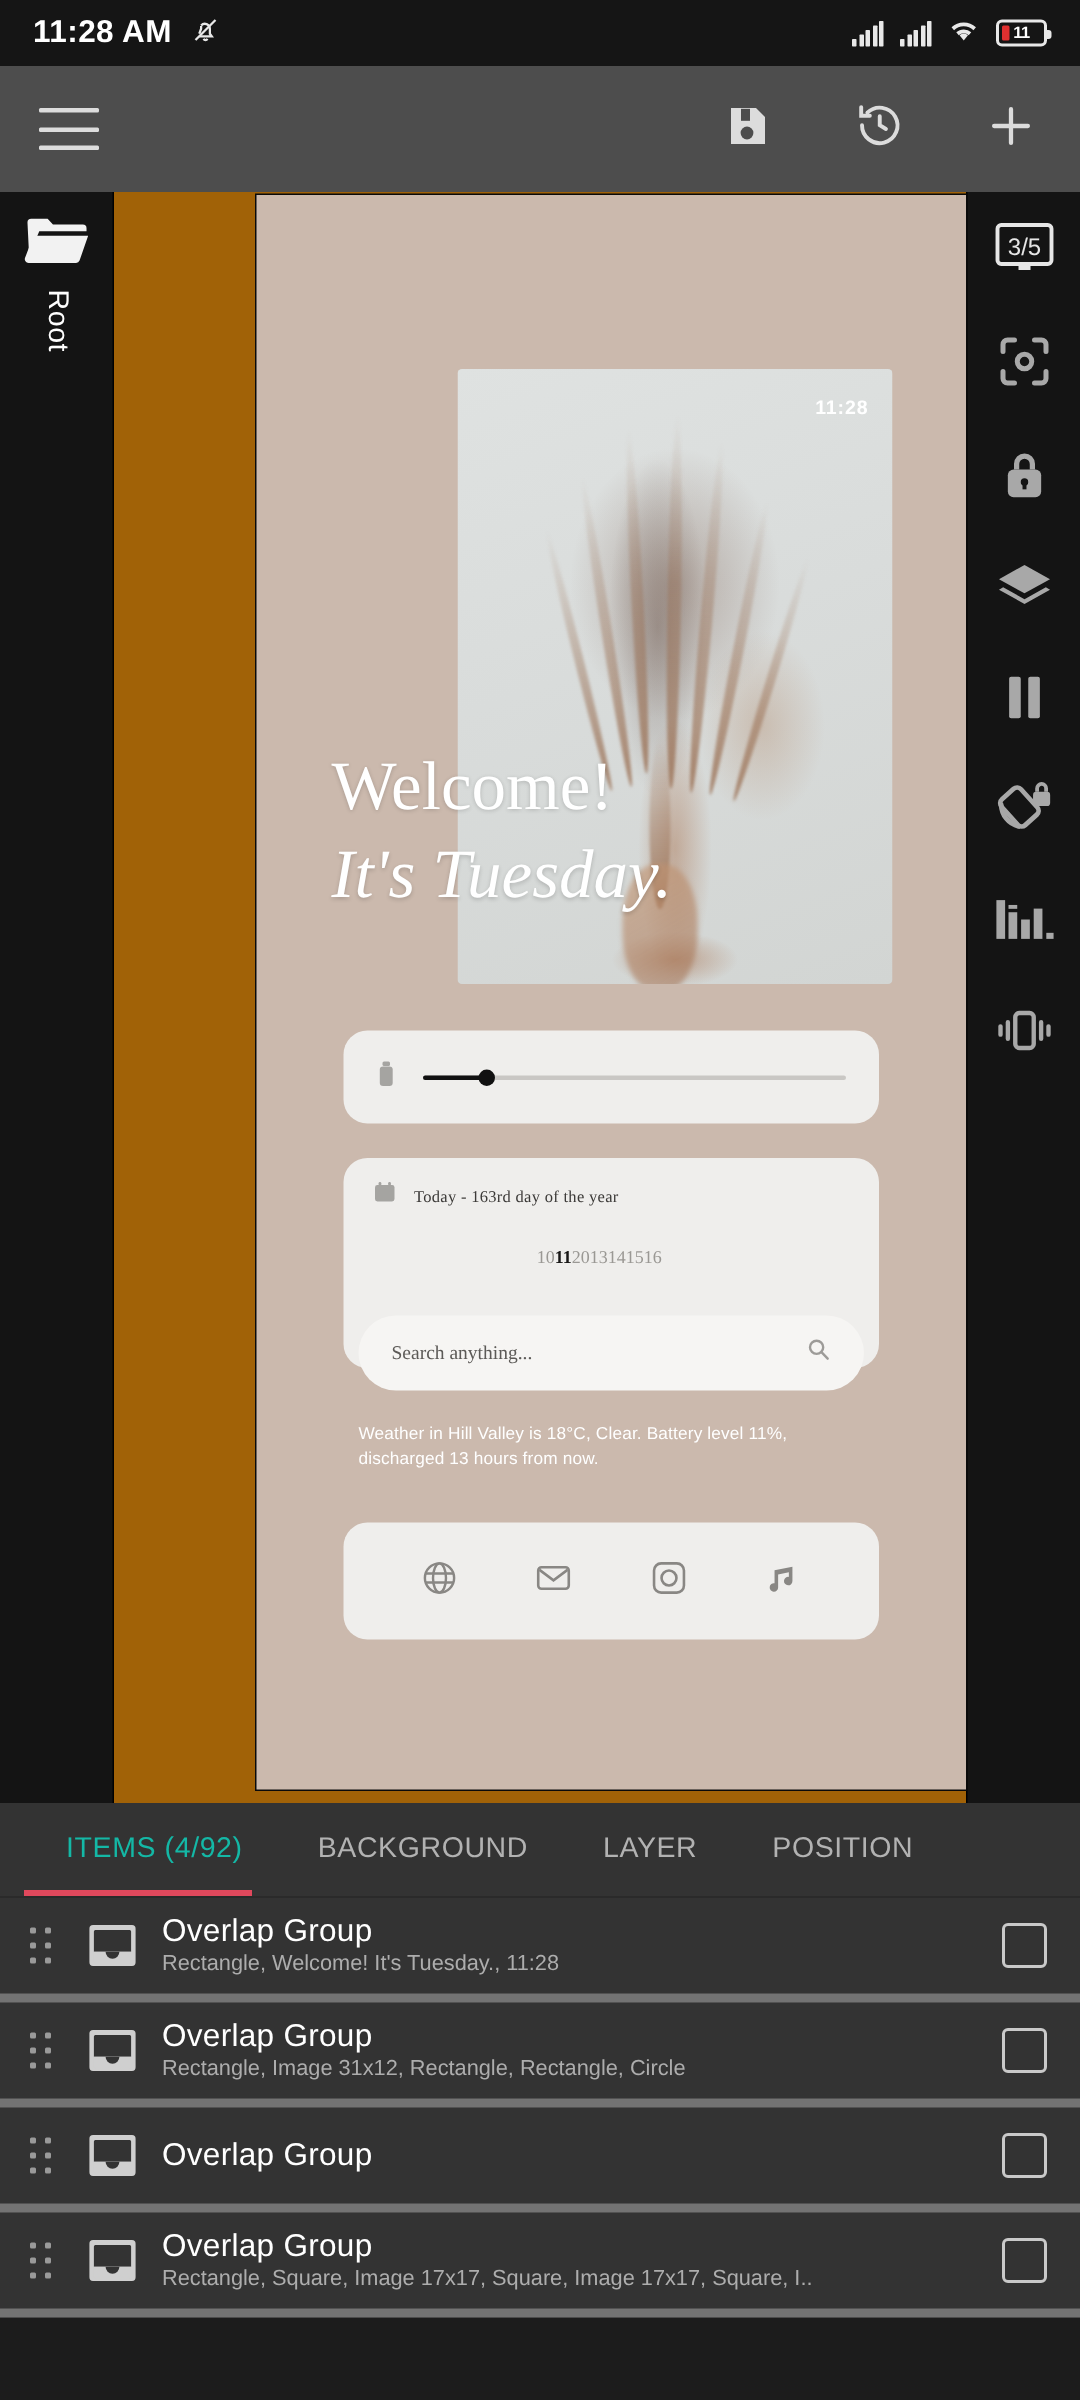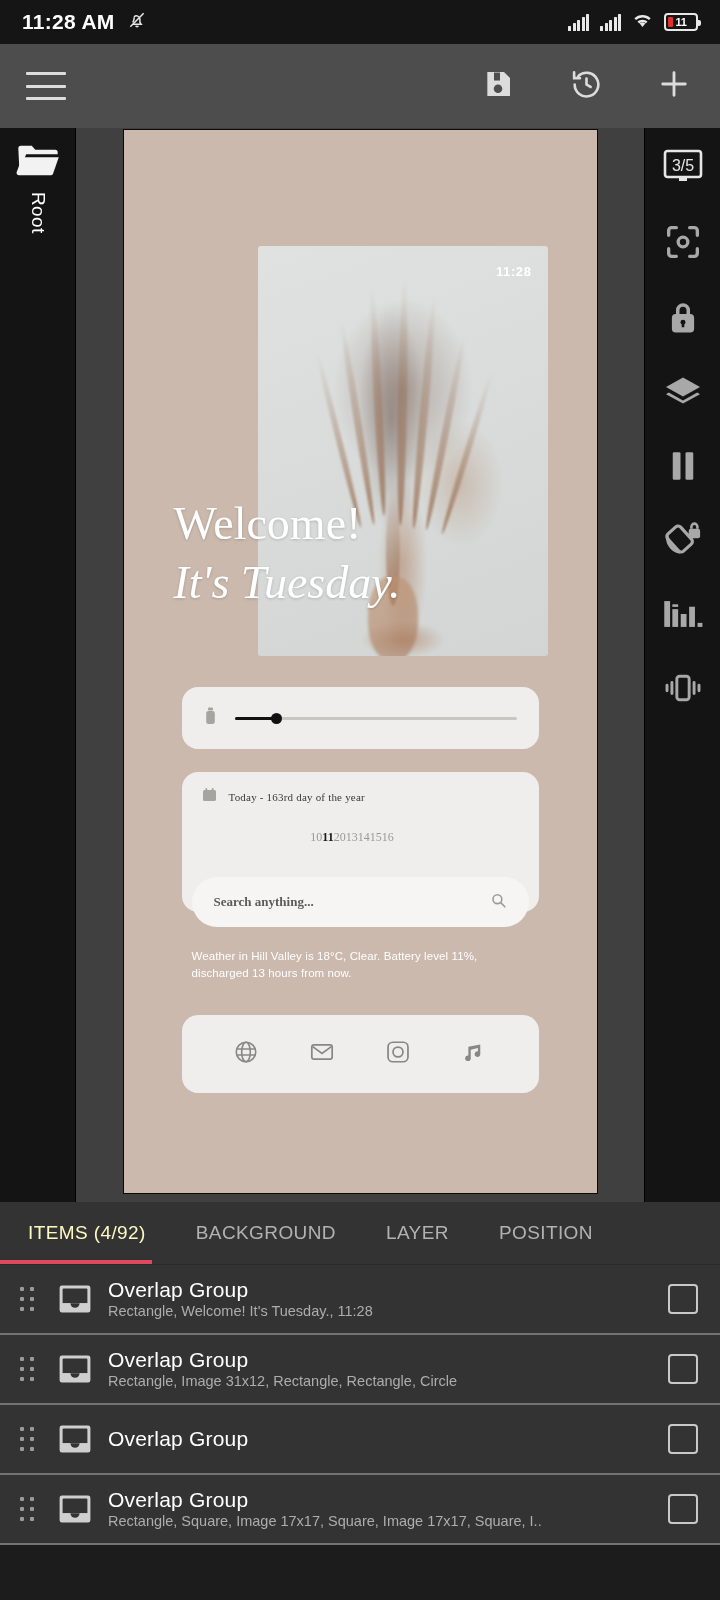--- a/index.html
+++ b/index.html
@@ -54,21 +54,21 @@
     width:76px;background:#141414;padding-top:16px;
     display:flex;flex-direction:column;align-items:center;
     border-right:1px solid #000;
   }
   #root-folder{ display:flex;flex-direction:column;align-items:center;cursor:pointer; }
   #root-label{
     writing-mode:vertical-rl; color:#fff; font-size:19px; margin-top:10px;
     letter-spacing:.4px;
   }
   #canvas-wrap{
-    flex:1;background:#404040;display:flex;align-items:flex-start;justify-content:center;
+    flex:1;background:#a16207;display:flex;align-items:flex-start;justify-content:flex-end;
     padding-top:2px; position:relative;
   }
   #canvas{
     width:473px;height:1063px;background:#cbb9ad;position:relative;overflow:hidden;
     box-shadow:0 0 0 1px #0a0a0a;
   }
   #right-rail{
     width:76px;background:#141414;display:flex;flex-direction:column;
     align-items:center;padding-top:18px;gap:28px;border-left:1px solid #000;
   }
@@ -111,52 +111,52 @@
   #day-head{display:flex;align-items:center;gap:12px;}
   #day-head-text{font-size:11px;color:#3c3a38;font-family:"Liberation Serif",serif;letter-spacing:.2px;}
   #day-numbers{display:flex;justify-content:center;margin-top:24px;}
   .daynum{font-size:12px;color:#9a9894;font-family:"Liberation Serif",serif;}
   .daynum.active{color:#191817;font-weight:bold;}
 
   #search-card{
     position:absolute;left:68px;top:747px;width:337px;height:50px;background:#f6f5f3;
     border-radius:25px;display:flex;align-items:center;padding:0 22px;
   }
-  #search-placeholder{font-size:13px;color:#5c5a57;font-family:"Liberation Serif",serif;font-weight:bold;}
+  #search-placeholder{font-size:13px;color:#5c5a57;font-family:"Liberation Serif",serif;}
   #search-icon-wrap{margin-left:auto;opacity:.55;}
 
   #weather-text{
     position:absolute;left:68px;top:818px;width:330px;color:#fff;font-size:11.5px;
     line-height:1.45;letter-spacing:.1px;
   }
 
   #dock-card{ top:885px;height:78px;display:flex;align-items:center;justify-content:space-around;padding:0 26px; }
   .dock-icon{opacity:.62;filter:blur(.4px);}
 
   
   #tabs{
     height:62px;background:#333;display:flex;align-items:center;
     padding-left:28px;gap:0;position:relative;overflow:hidden;
   }
   .tab{
     color:#b2b2b2;font-size:19px;letter-spacing:.4px;padding:0 26px 0 0;
     margin-right:24px;cursor:pointer;white-space:nowrap;position:relative;height:100%;
     display:flex;align-items:center;
   }
-  .tab.active{color:#fef9c3;}
+  .tab.active{color:#14b8a6;margin-left:16px;}
   .tab.active:after{
     content:"";position:absolute;left:-28px;right:20px;bottom:0;height:4px;background:#e0485c;
   }
   #tab-strip-divider{height:1px;background:#2a2a2a;}
 
   
   #item-list{background:#333;}
   .item-row{
     height:70px;display:flex;align-items:center;padding:0 22px 0 20px;
-    border-bottom:2px solid #737373;cursor:pointer;
+    border-bottom:6px solid #737373;cursor:pointer;
   }
   .drag-handle{
     width:20px;display:grid;grid-template-columns:repeat(2,5px);
     grid-template-rows:repeat(3,5px);gap:5px;margin-right:16px;flex:none;
   }
   .drag-handle i{width:4px;height:4px;background:#9a9a9a;border-radius:1px;display:block;}
   .item-icon{width:38px;flex:none;display:flex;align-items:center;justify-content:center;margin-right:14px;}
   .item-text{flex:1;min-width:0;display:flex;flex-direction:column;gap:2px;}
   .item-title{color:#fff;font-size:21px;line-height:1.1;letter-spacing:.2px;}
   .item-sub{color:#adadad;font-size:14.5px;line-height:1.1;white-space:nowrap;overflow:hidden;text-overflow:clip;}

